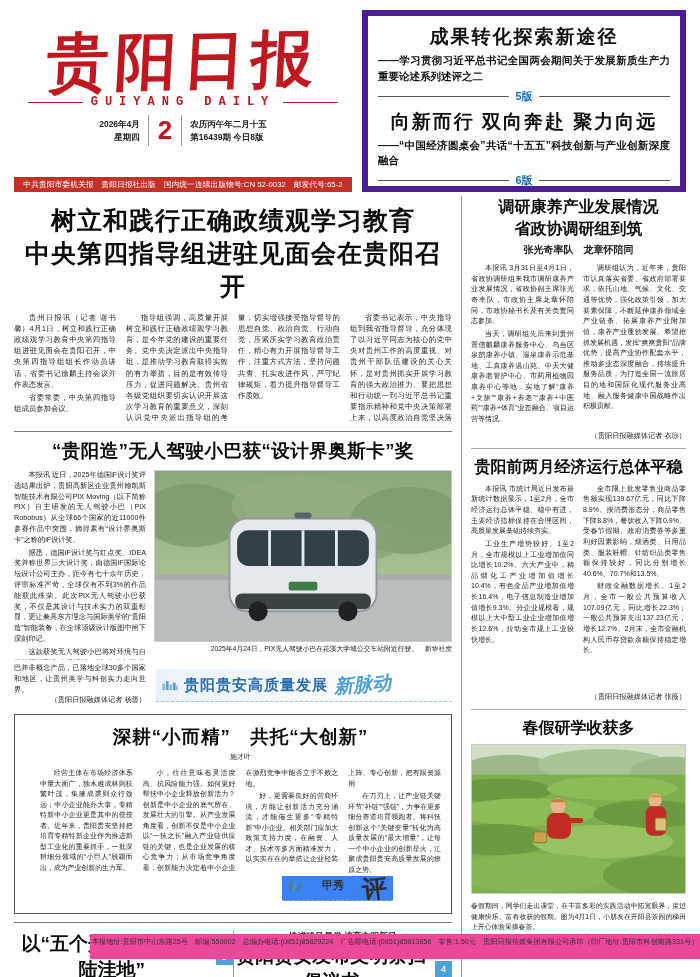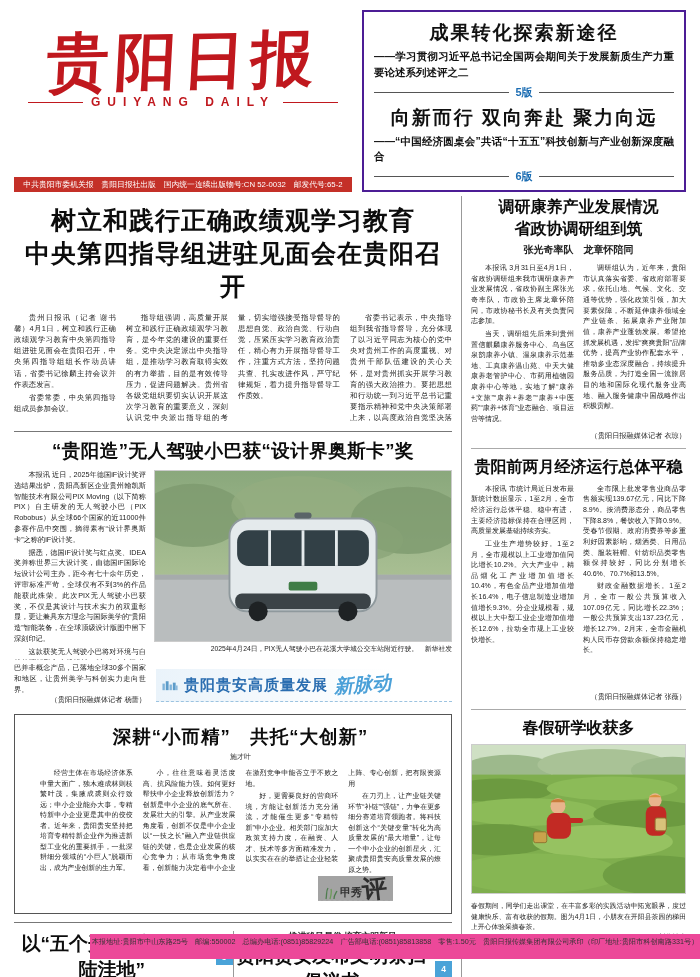--- a/index.html
+++ b/index.html
@@ -9,31 +9,31 @@
           padding:10px 14px 6px 14px; overflow:hidden; color:#1a1a1a; }
 
   
   .header { display:flex; align-items:stretch; height:182px; }
   .mast { width:338px; display:flex; flex-direction:column; align-items:center; }
   .mast-title { font-family:"DejaVu Serif","Liberation Serif",serif; font-weight:bold;
                 color:#c0181e; font-size:62px; line-height:1.05; letter-spacing:6px;
                 transform:skewX(-4deg) rotate(-1deg); margin-top:18px; white-space:nowrap; }
   .mast-sub { display:flex; align-items:center; width:92%; margin-top:2px; }
   .mast-sub:before,.mast-sub:after { content:""; flex:1; border-top:1px solid #c0181e; }
-  .mast-sub span { color:#c0181e; font-weight:bold; font-size:12px; letter-spacing:7px; padding:0 8px; white-space:nowrap; }
+  .mast-sub span { color:#c0181e; font-weight:bold; font-size:12px; letter-spacing:7px; padding:0 8px; white-space:nowrap;font-family:Liberation Mono, monospace; }
   .dateline { display:flex; align-items:center; margin-top:6px; gap:8px; }
   .dl-left { text-align:right; font-size:8.5px; font-weight:bold; color:#222; line-height:1.5; }
   .dl-day { color:#c0181e; font-size:26px; font-weight:bold; padding:0 9px;
             border-left:1px solid #999; border-right:1px solid #999; }
   .dl-right { text-align:left; font-size:8.5px; font-weight:bold; color:#222; line-height:1.5; }
   .redbar { margin-top:auto; width:100%; height:15px; background:#c43028; color:#ffffff;
             font-size:7.8px; line-height:15px; text-align:center; white-space:nowrap; overflow:hidden; }
 
   
-  .hbox { flex:1; margin-left:10px; border:2px solid #4c1d95; padding:8px 10px 4px 10px;
+  .hbox { flex:1; margin-left:10px; border:6px solid #4c1d95; padding:8px 10px 4px 10px;
           display:flex; flex-direction:column; }
   .hbox-title { text-align:center; font-weight:900; font-size:19px; letter-spacing:2px; color:#111; }
   .hbox-sub { font-size:10.5px; font-weight:bold; color:#111; line-height:1.5; margin-top:3px; text-align:justify; }
   .hbox-page { display:flex; align-items:center; margin:4px 0 5px 0; }
   .hbox-page:before,.hbox-page:after { content:""; flex:1; border-top:1px solid #555; }
   .hbox-page span { color:#1b6db3; font-weight:bold; font-size:11px; padding:0 6px; }
 
   
   .main { display:flex; margin-top:4px; }
   .lcol { width:438px; }
@@ -62,22 +62,22 @@
             background:linear-gradient(90deg,#eaf3fa 0%,#ffffff 80%); }
   .banner-main { color:#2a6db0; font-weight:900; font-size:15px; letter-spacing:1px; white-space:nowrap; }
   .banner-script { color:#4aa0d8; font-family:"DejaVu Serif","Liberation Serif",serif; font-style:italic;
                    font-weight:bold; font-size:19px; transform:rotate(-4deg); white-space:nowrap; }
 
   
   .opinion { position:relative; border:1px solid #555; margin-top:8px; padding:9px 10px 8px 25px; height:200px; overflow:hidden; }
   .op-h { text-align:center; font-weight:900; font-size:18.5px; color:#0c0c0c; letter-spacing:1px; }
   .op-author { text-align:center; font-size:7px; color:#333; margin:3px 0 6px 0; }
   .op-body { column-count:4; column-gap:10px; font-size:6.9px; line-height:1.52; text-align:justify; height:142px; overflow:hidden; }
-  .stamp { position:absolute; right:58px; bottom:12px; background:#a3a3a3; padding:2px 6px 0 6px;
-           display:flex; align-items:flex-end; gap:0; border-bottom:1px dashed #aaa; }
+  .stamp { position:absolute; right:58px; bottom:12px; background:#3b82f6; padding:2px 6px 0 6px;
+           display:flex; align-items:flex-start; gap:18px; border-bottom:1px dashed #aaa; }
   .stamp-grass { width:16px; height:14px; }
   .stamp-small { font-family:"DejaVu Serif","Liberation Serif",serif; font-size:11px; font-weight:bold; color:#333; }
   .stamp-big { font-family:"DejaVu Serif","Liberation Serif",serif; font-size:25px; font-weight:bold;
                color:#2e2e2e; transform:rotate(-6deg); line-height:.9; }
 
   
   .teasers { display:flex; border-top:1px solid #777; margin-top:8px; padding:8px 0 6px 0; }
   .tease { flex:1; position:relative; text-align:center; }
   .tease + .tease { border-left:1px solid #999; }
   .tease-titlerow { display:flex; align-items:center; justify-content:center; gap:6px; }
@@ -106,20 +106,31 @@
 </head>
 <body>
 
 <div class="page">
 
   <div class="header">
     <div class="mast">
       <div class="mast-title">贵阳日报</div>
       <div class="mast-sub">
         <span>GUIYANG DAILY</span>
+      </div>
+      <div class="dateline">
+        <div class="dl-left">
+          <div>2026年4月</div>
+          <div>星期四</div>
+        </div>
+        <div class="dl-day">2</div>
+        <div class="dl-right">
+          <div>农历丙午年二月十五</div>
+          <div>第16439期 今日8版</div>
+        </div>
       </div>
       <div class="redbar">中共贵阳市委机关报　贵阳日报社出版　国内统一连续出版物号:CN 52-0032　邮发代号:65-2</div>
     </div>
 
     <div class="hbox">
       <div class="hbox-title">成果转化探索新途径</div>
       <div class="hbox-sub">——学习贯彻习近平总书记全国两会期间关于发展新质生产力重要论述系列述评之二</div>
       <div class="hbox-page">
         <span>5版</span>
       </div>

